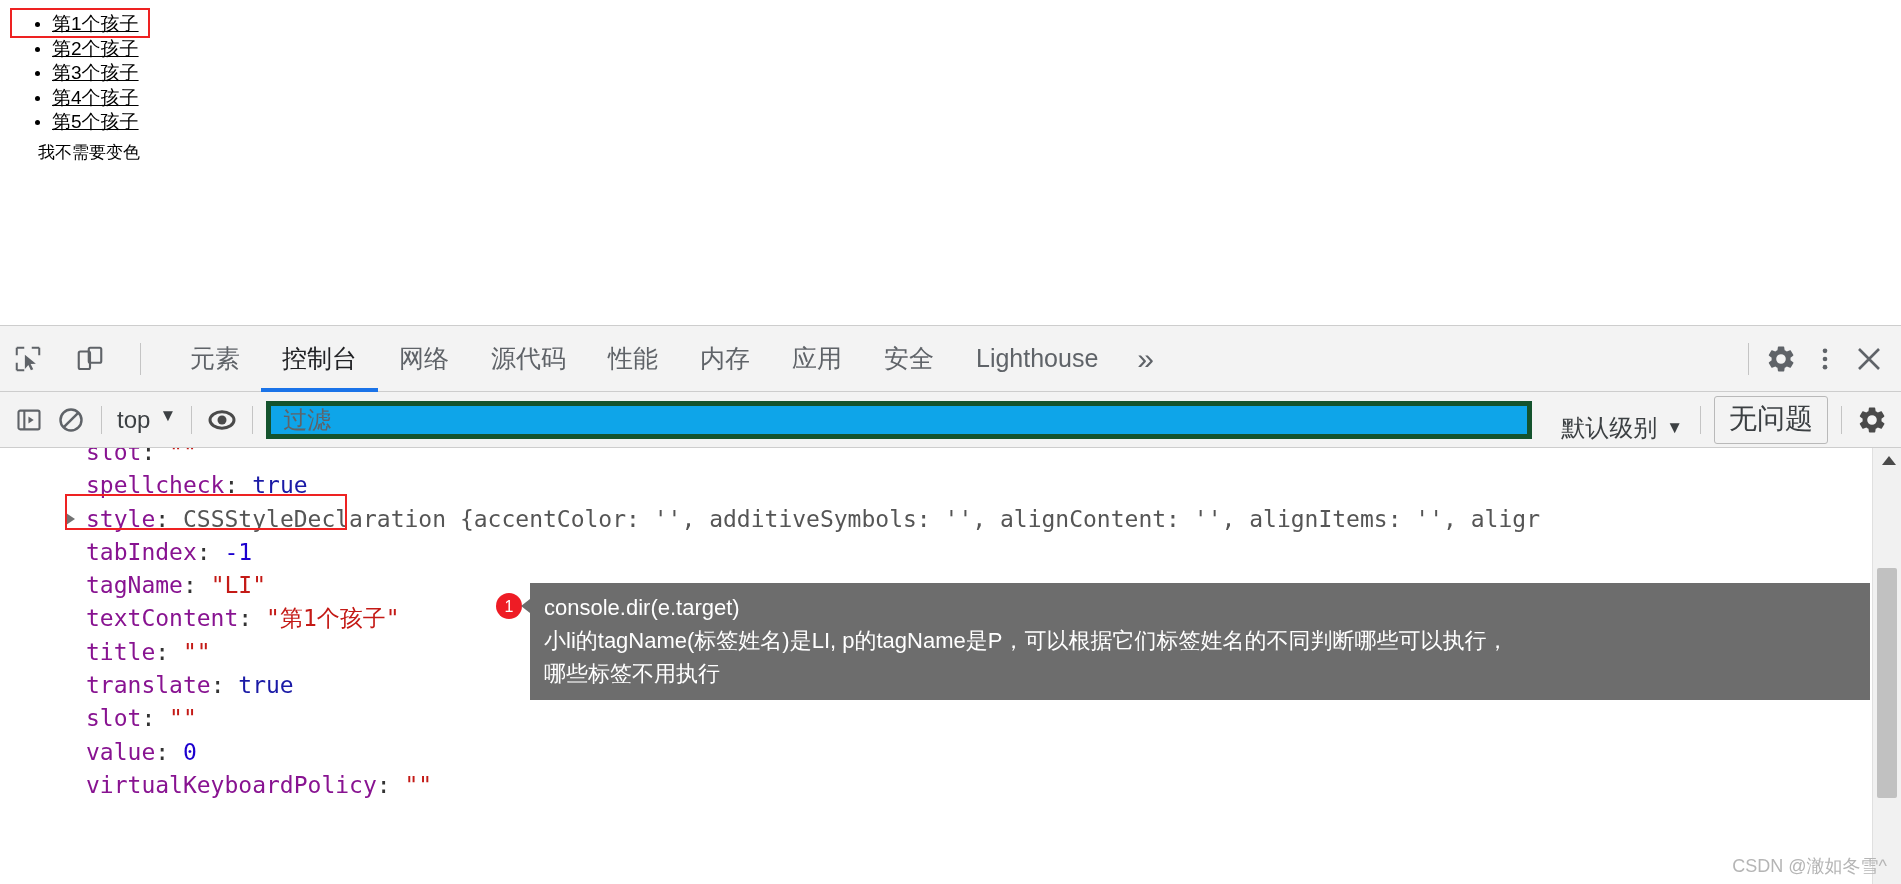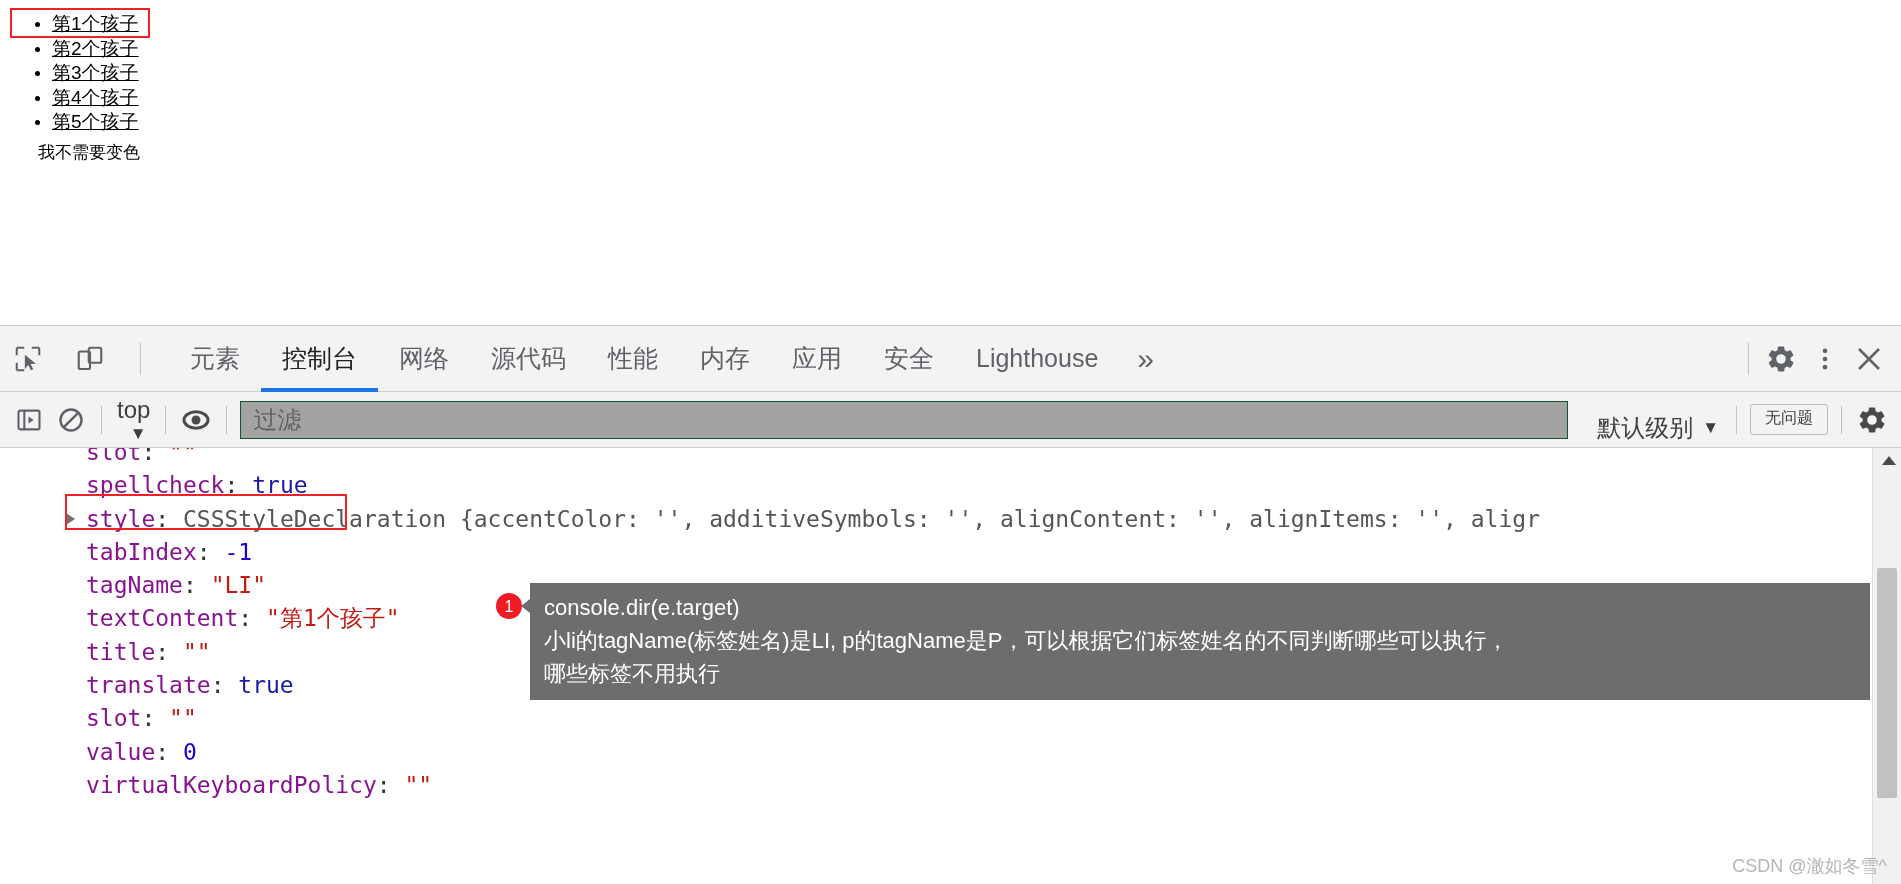--- a/index.html
+++ b/index.html
@@ -131,55 +131,54 @@
     cursor: pointer;
     flex: 0 0 auto;
   }
   .fb-sep {
     width: 1px; height: 28px;
     background: #c4c4c4;
     margin: 0 9px;
     flex: 0 0 auto;
   }
   .ctx-select {
-    display: flex; align-items: center;
+    display: flex; align-items: flex-start;
     font-size: 24px;
     color: #3c4043;
     padding: 0 6px;
     cursor: pointer;
     white-space: nowrap;
-    flex-direction: column;
   }
   .caret { font-size: 17px; margin-left: 9px; }
   .filter-input {
     flex: 1 1 auto;
     height: 38px;
-    background: #a3a3a3;
-    border: 1px solid #14532d;
+    background: #0ea5e9;
+    border: 5px solid #14532d;
     margin: 0 21px 0 4px;
     font-size: 24px;
     color: #202124;
     padding: 0 12px;
     box-sizing: border-box;
     font-family: "Liberation Sans", sans-serif;
     min-width: 0;
   }
   .filter-input::placeholder { color: #5f6368; opacity: 1; }
   .level-select {
     display: flex; align-items: center;
     font-size: 24px;
     color: #3c4043;
     padding: 0 8px;
     cursor: pointer;
     white-space: nowrap;
     flex: 0 0 auto;
     margin-top: 16px;
   }
   .issues-btn {
-    font-size: 16px;
+    font-size: 28px;
     color: #3c4043;
     border: 1px solid #b9b9b9;
     border-radius: 3px;
     background: #f3f3f3;
     padding: 3px 14px 5px;
     margin: 0 4px;
     cursor: pointer;
     white-space: nowrap;
     flex: 0 0 auto;
     font-family: "Liberation Sans", sans-serif;

